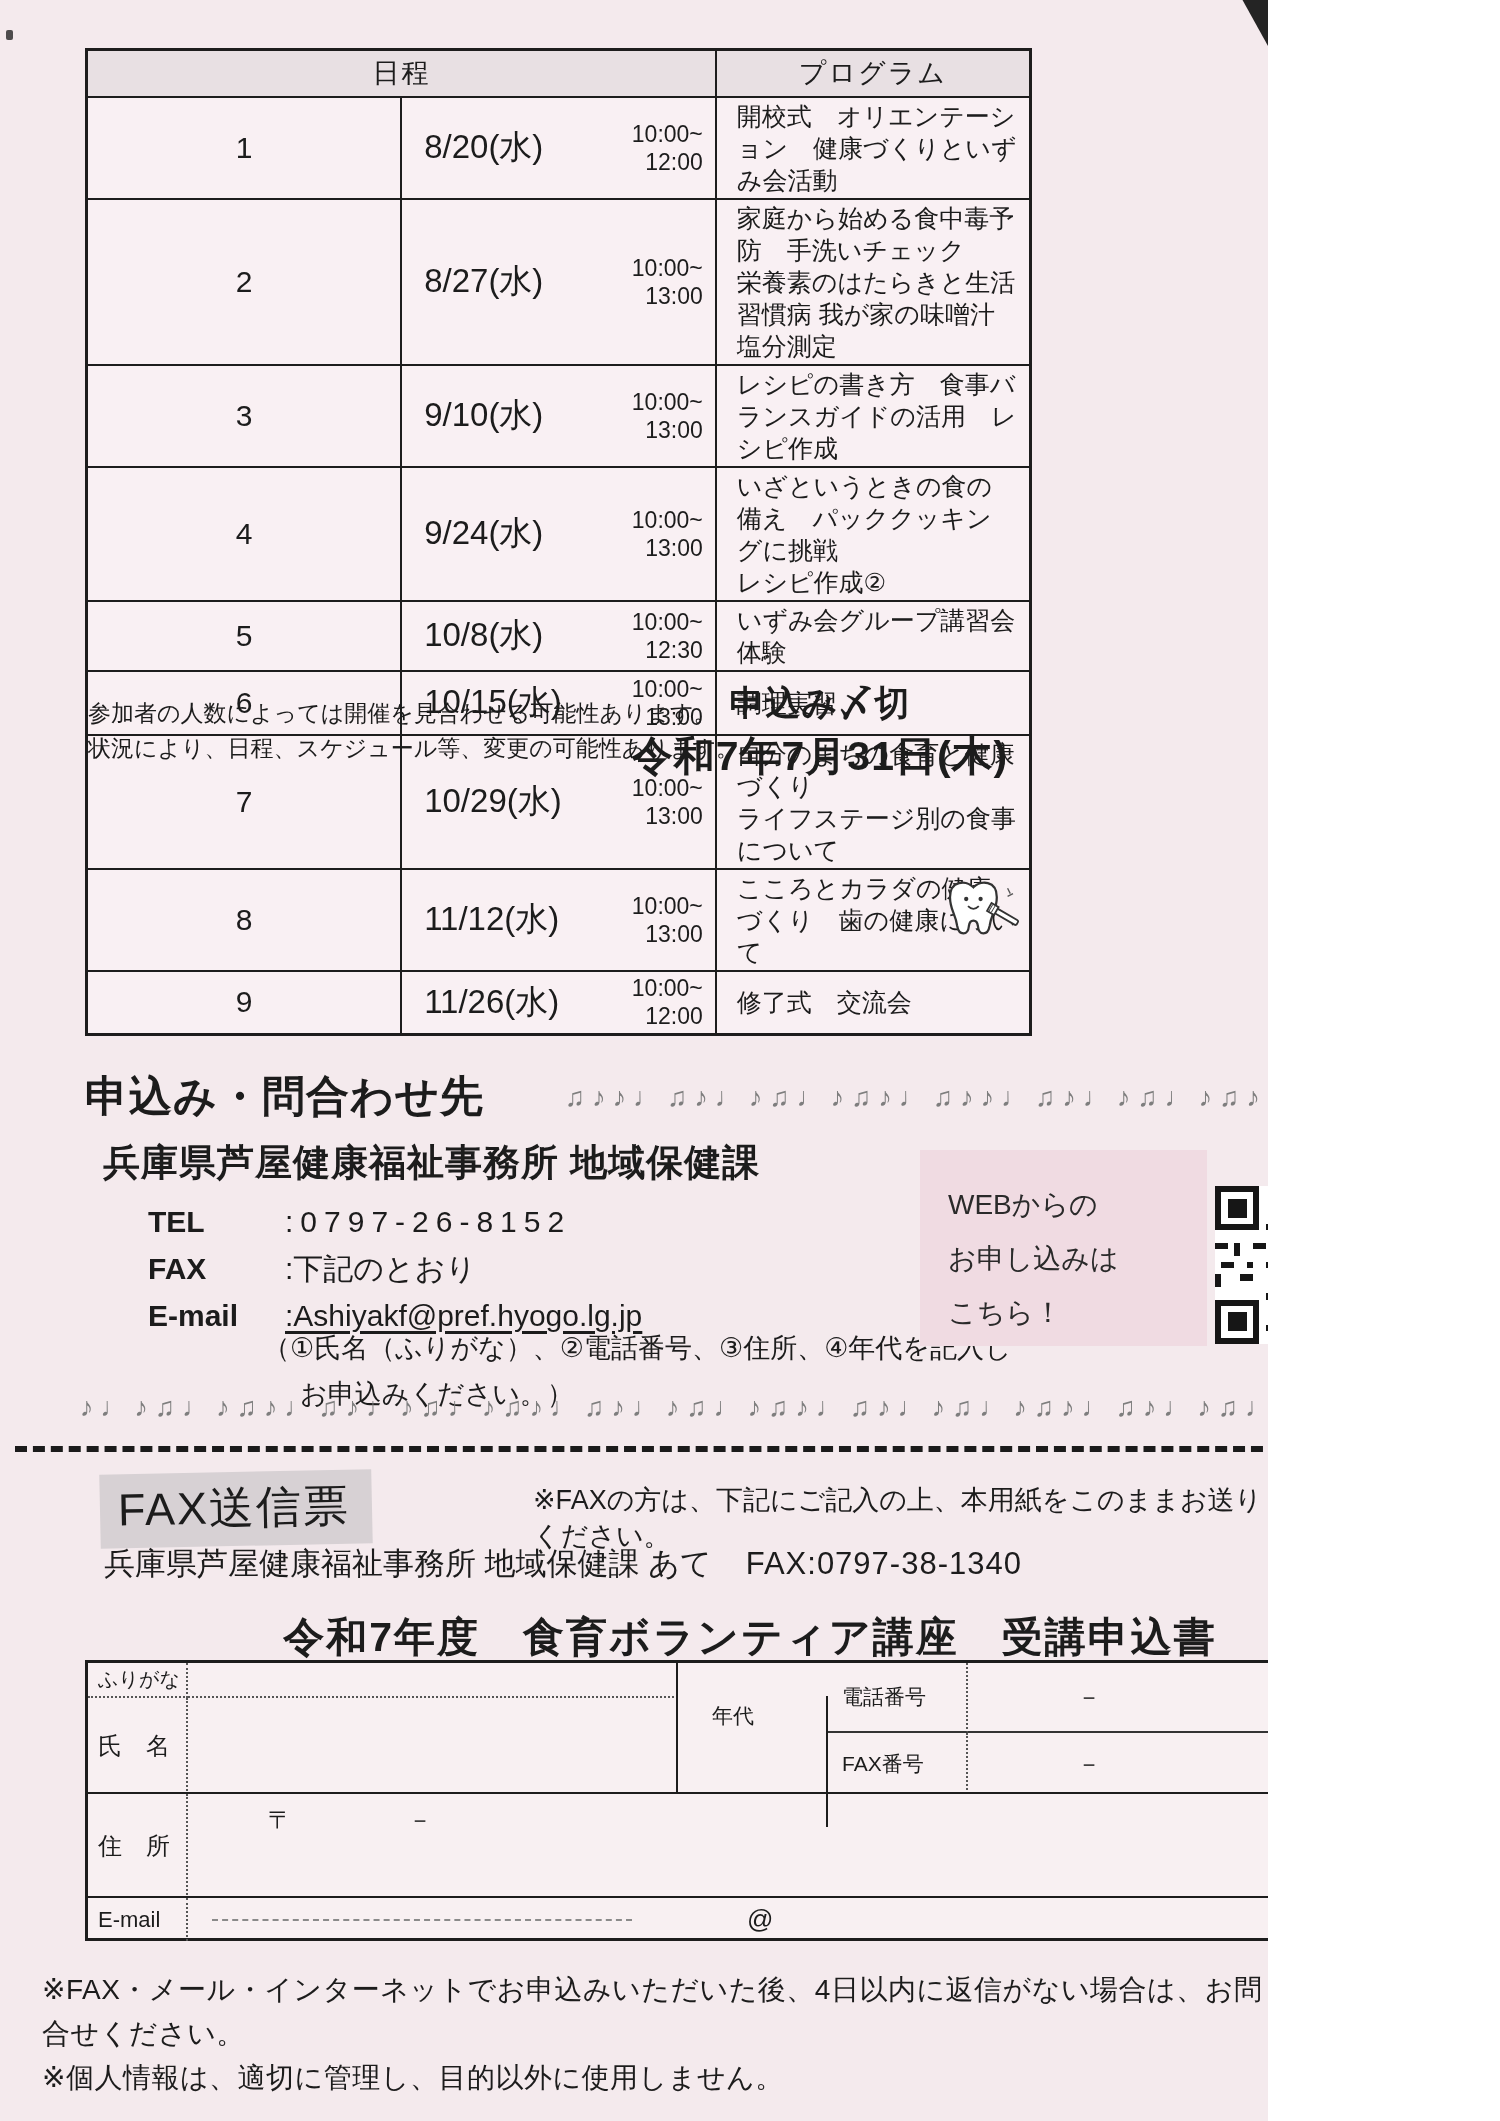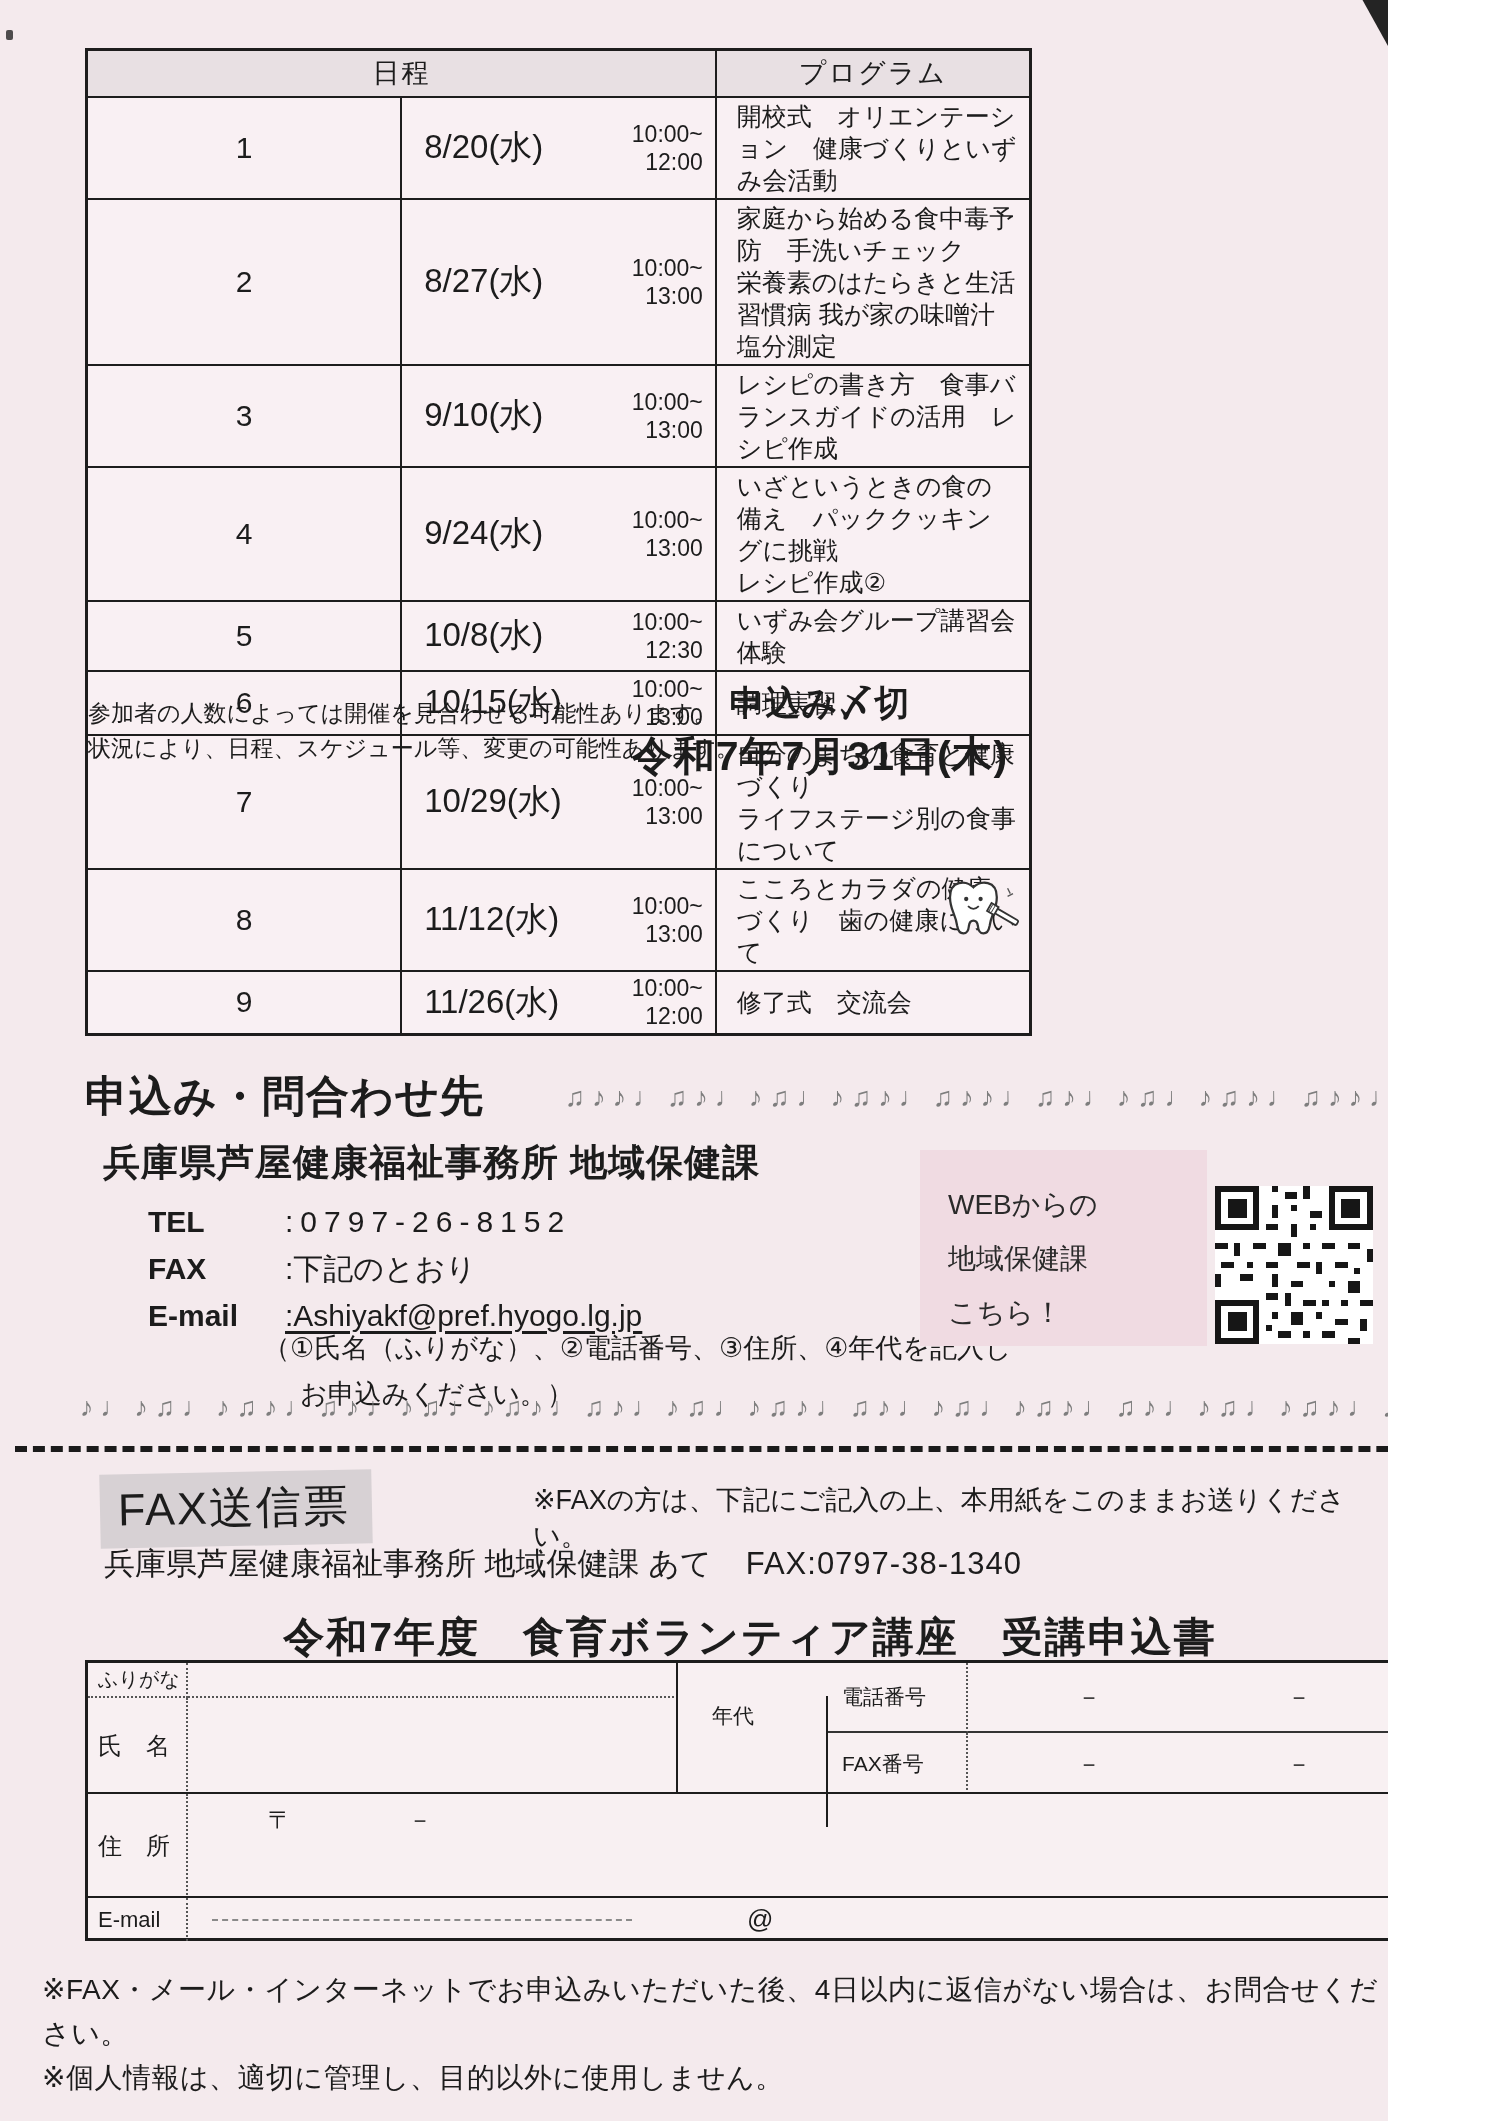--- a/index.html
+++ b/index.html
@@ -1,18 +1,18 @@
 <!DOCTYPE html>
 <html><head>
 <meta charset="utf-8">
 <style>
   * { margin:0; padding:0; box-sizing:border-box; }
   html,body { width:1500px; }
   body { font-family:"Liberation Sans","DejaVu Sans",sans-serif; color:#1c1c1c; background:#ffffff; }
-  .page { position:relative; width:1388px; height:2121px; background:#f4eaed; overflow:hidden; }
+  .page { position:relative; width:1268px; height:2121px; background:#f4eaed; overflow:hidden; }
 
   
   .artifact { position:absolute; background:#242424; }
   .artifact.tr { right:0; top:0; width:30px; height:46px; clip-path:polygon(100% 0,15% 0,100% 100%); }
   .artifact.tl { left:6px; top:30px; width:7px; height:10px; border-radius:2px; opacity:.8; }
 
   
   table.sched { position:absolute; left:85px; top:48px; width:947px;
     border-collapse:collapse; background:#f9f0f3; border:3px solid #1d1d1d; table-layout:fixed; }
   table.sched th, table.sched td { border:2px solid #1d1d1d; }
@@ -278,21 +278,21 @@
     <div class="c-row">
       <span class="c-label">E-mail</span>
       <span class="underline">:Ashiyakf@pref.hyogo.lg.jp</span>
     </div>
   </div>
   <div class="paren1">（①氏名（ふりがな）、②電話番号、③住所、④年代を記入し</div>
   <div class="paren2">お申込みください。）</div>
 
   <div class="webbox">
     <div>WEBからの</div>
-    <div>地域保健課</div>
+    <div>お申し込みは</div>
     <div>こちら！</div>
   </div>
   <svg class="qr" viewBox="0 0 25 25" shape-rendering="crispEdges">
     <rect width="25" height="25" fill="#ffffff"></rect>
     <g fill="#161616">
       <rect x="0" y="0" width="7" height="7"></rect>
         <rect x="18" y="0" width="7" height="7"></rect>
         <rect x="0" y="18" width="7" height="7"></rect>
     </g>
     <g fill="#ffffff">

